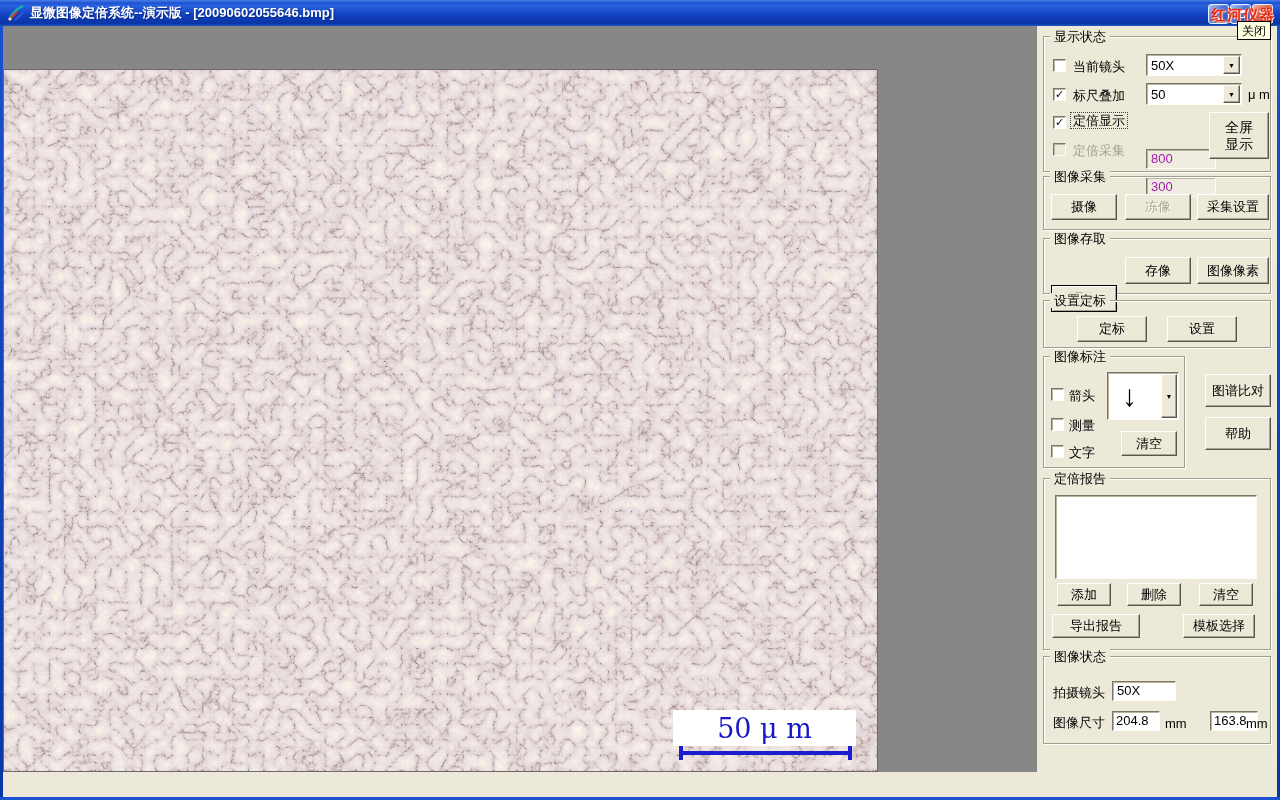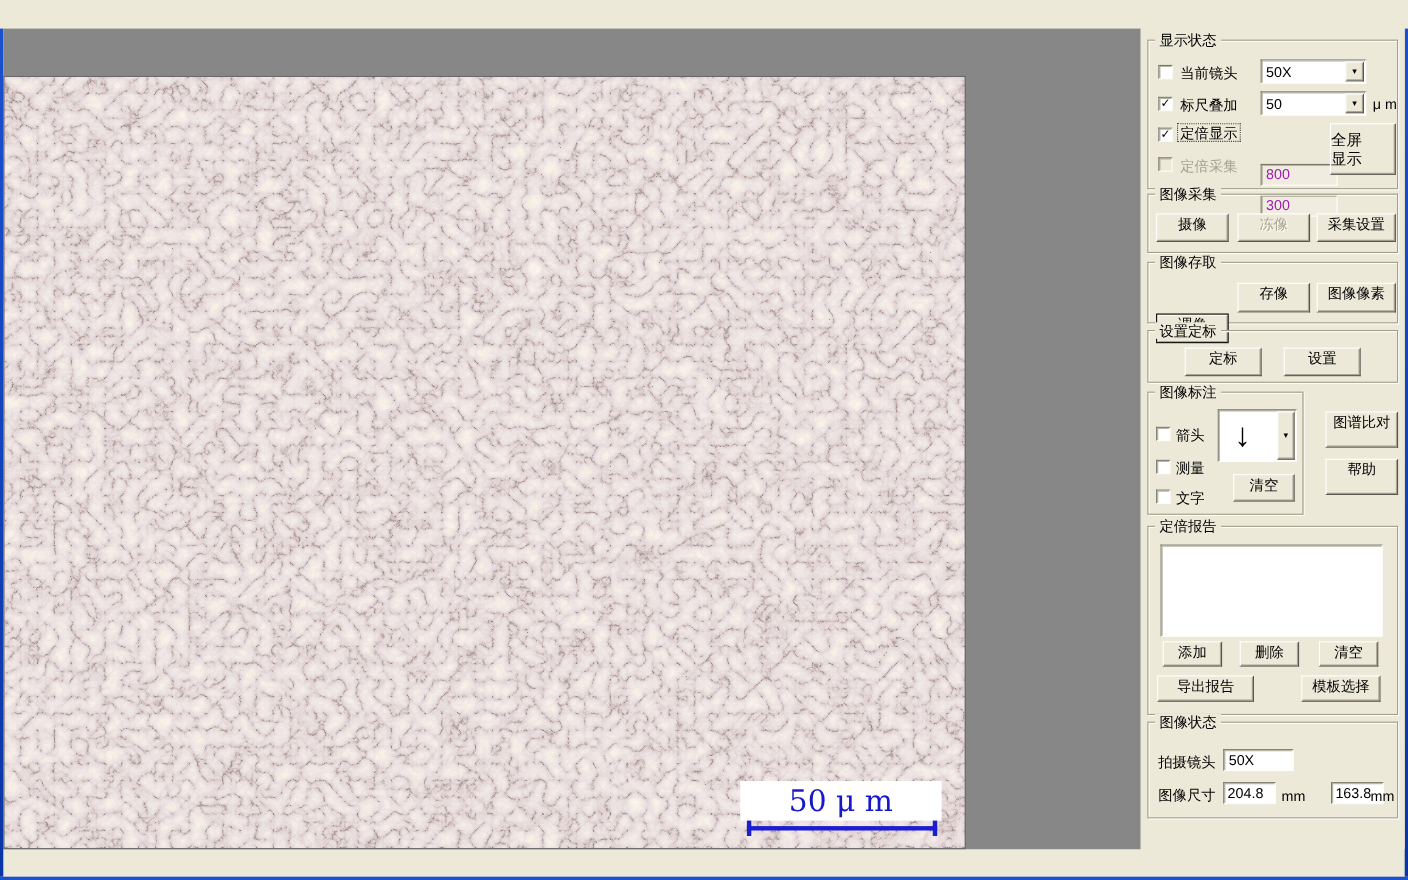--- a/index.html
+++ b/index.html
@@ -42,21 +42,21 @@
   #scale-line .bar { position:absolute; left:0; top:5px; width:173px; height:4px; background:#1c1cd0; }
   #scale-line .tick { position:absolute; top:0; width:4px; height:14px; background:#1c1cd0; }
 
   
   #panel { left:1037px; top:26px; width:240px; height:746px; background:#ece9d8; }
   .groupbox { border:1px solid #a29e8c; box-shadow:1px 1px 0 #fff, inset 1px 1px 0 #fff; }
   .grouplabel { position:absolute; top:-8px; left:6px; background:#ece9d8; padding:0 4px;
     font-size:13px; color:#000; line-height:15px; white-space:nowrap; }
 
   .btn { background:#ece9d8; border:1px solid; border-color:#ffffff #5a5650 #5a5650 #ffffff;
-    box-shadow:inset -1px -1px 0 #a8a492; display:flex; justify-content:center;
+    box-shadow:inset -1px -1px 0 #a8a492; display:flex; align-items:center; justify-content:center;
     font-size:13px; color:#000; white-space:nowrap; cursor:default; }
   .btn-default { border:1px solid #000000;
     box-shadow:inset 1px 1px 0 #fff, inset -1px -1px 0 #a8a492;margin-top:28px; }
   .btn-disabled { color:#a9a591; text-shadow:1px 1px 0 #fff; }
 
   .checkbox { width:13px; height:13px; background:#fff; border:1px solid;
     border-color:#7a7768 #fdfdf8 #fdfdf8 #7a7768; box-shadow:inset 1px 1px 0 #b8b4a2;
     font-size:11px; line-height:11px; text-align:center; color:#000; font-weight:bold; }
   .checkbox-disabled { background:#ece9d8; }
 
@@ -74,20 +74,40 @@
   
   #statusbar { left:0; top:772px; width:1280px; height:25px; background:#ece9d8; border-top:1px solid #f8f6ec; }
   .scell { position:absolute; top:3px; height:19px; border:1px solid; border-color:#9a9685 #ffffff #ffffff #9a9685;
     font-size:12px; color:#000; line-height:17px; padding-left:4px; white-space:nowrap; overflow:hidden; }
 </style>
 </head>
 <body>
 
 <div id="app">
 
+  <div id="titlebar" class="abs">
+    <svg class="abs" style="left:7px;top:4px" width="18" height="18" viewBox="0 0 18 18">
+      <path d="M2 16 C5 9 9 5 16 2" stroke="#18b0a8" stroke-width="2.4" fill="none"></path>
+      <path d="M2 16 L10 8" stroke="#d83028" stroke-width="2.2" fill="none"></path>
+      <path d="M8 16 L16 9" stroke="#3858d8" stroke-width="2" fill="none"></path>
+      <circle cx="3" cy="15" r="1.6" fill="#f0e0c0"></circle>
+    </svg>
+    <div id="title-text" class="abs">显微图像定倍系统--演示版 - [20090602055646.bmp]</div>
+    <div class="abs wbtn" style="left:1208px">
+      <span class="glyph-min"></span>
+    </div>
+    <div class="abs wbtn" style="left:1230px">
+      <span class="glyph-restore"></span>
+    </div>
+    <div class="abs wbtn wbtn-close" style="left:1252px">
+      <span class="glyph-close">×</span>
+    </div>
+    <div id="watermark" class="abs">红河仪器</div>
+    <div id="close-tooltip" class="abs">关闭</div>
+  </div>
 
   <div class="abs frame-side" style="left:0"></div>
   <div class="abs frame-side" style="left:1277px"></div>
   <div id="frame-bottom" class="abs"></div>
 
   <div id="canvas-area" class="abs">
     <div id="viewport" class="abs">
       <svg width="873" height="701">
         <defs>
           <filter id="grains" x="0" y="0" width="100%" height="100%">

